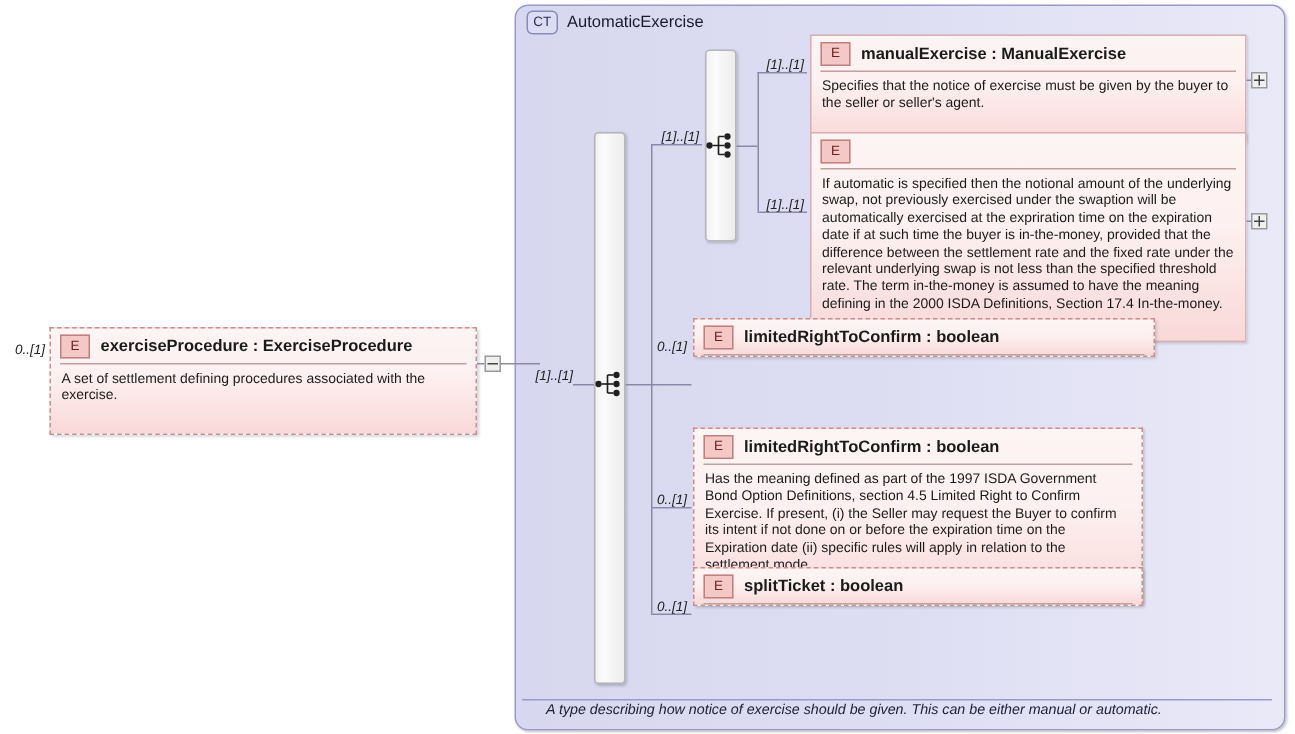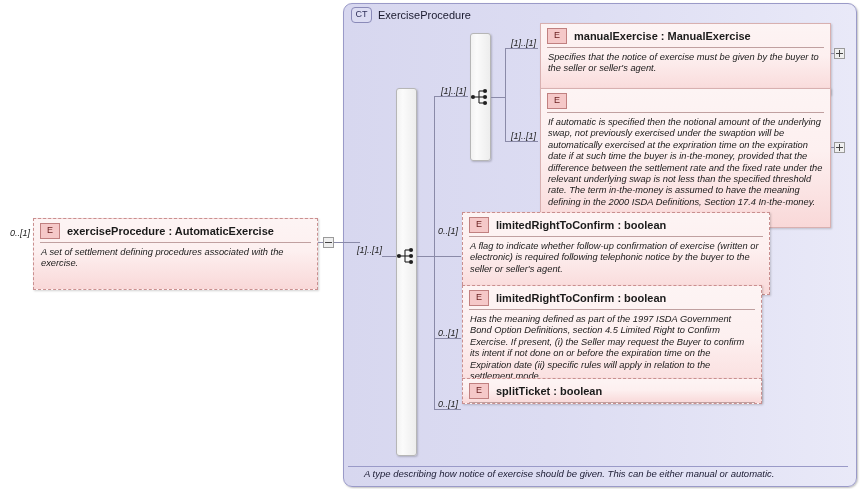--- a/index.html
+++ b/index.html
@@ -100,21 +100,20 @@
     white-space: nowrap;
   }
   .el-rule {
     height: 1px;
     background: #c0a0a0;
     margin: 0 6px;
   }
   .el-doc {
     padding: 4px 7px 19px 7px;
     font-size: 9.3px;
-    font-style: italic;
     color: #1a1a1a;
     line-height: 11.4px;
   }
 
   
   .ln-h { background: #8a8aa8; height: 1px; }
   .ln-v { background: #8a8aa8; width: 1px; }
 
   
   .card {
@@ -154,29 +153,29 @@
 </style>
 </head>
 <body>
 
 <div id="canvas">
 
   <div class="abs ct-box"></div>
 
   <div class="abs ct-header">
     <span class="ct-badge">CT</span>
-    <span class="ct-title">ExerciseProcedure</span>
+    <span class="ct-title">AutomaticExercise</span>
   </div>
 
   <div class="abs card" style="left:0px; top:228px; width:30px;">0..[1]</div>
 
   <div class="abs el" style="left:33px; top:218px; width:285px;">
     <div class="el-head">
       <span class="e-badge">E</span>
-      <span class="el-name">exerciseProcedure : AutomaticExercise</span>
+      <span class="el-name">exerciseProcedure : ExerciseProcedure</span>
     </div>
     <div class="el-rule"></div>
     <div class="el-doc">A set of settlement defining procedures associated with the exercise.</div>
   </div>
 
   <div class="abs ln-h" style="left:318px; top:242px; width:5px;"></div>
   <div class="abs expander" style="left:323px; top:237px; position:absolute;">
     <span class="bar-h"></span>
   </div>
   <div class="abs ln-h" style="left:334px; top:242px; width:26px;"></div>
@@ -267,21 +266,20 @@
     <span class="bar-h"></span>
     <span class="bar-v"></span>
   </div>
 
   <div class="abs el" style="left:462px; top:212px; width:308px;">
     <div class="el-head">
       <span class="e-badge">E</span>
       <span class="el-name">limitedRightToConfirm : boolean</span>
     </div>
     <div class="el-rule"></div>
-    <div class="el-doc">A flag to indicate whether follow-up confirmation of exercise (written or electronic) is required following telephonic notice by the buyer to the seller or seller's agent.</div>
   </div>
 
   <div class="abs el" style="left:462px; top:285px; width:300px;">
     <div class="el-head">
       <span class="e-badge">E</span>
       <span class="el-name">limitedRightToConfirm : boolean</span>
     </div>
     <div class="el-rule"></div>
     <div class="el-doc">Has the meaning defined as part of the 1997 ISDA Government Bond Option Definitions, section 4.5 Limited Right to Confirm Exercise. If present, (i) the Seller may request the Buyer to confirm its intent if not done on or before the expiration time on the Expiration date (ii) specific rules will apply in relation to the settlement mode.</div>
   </div>

